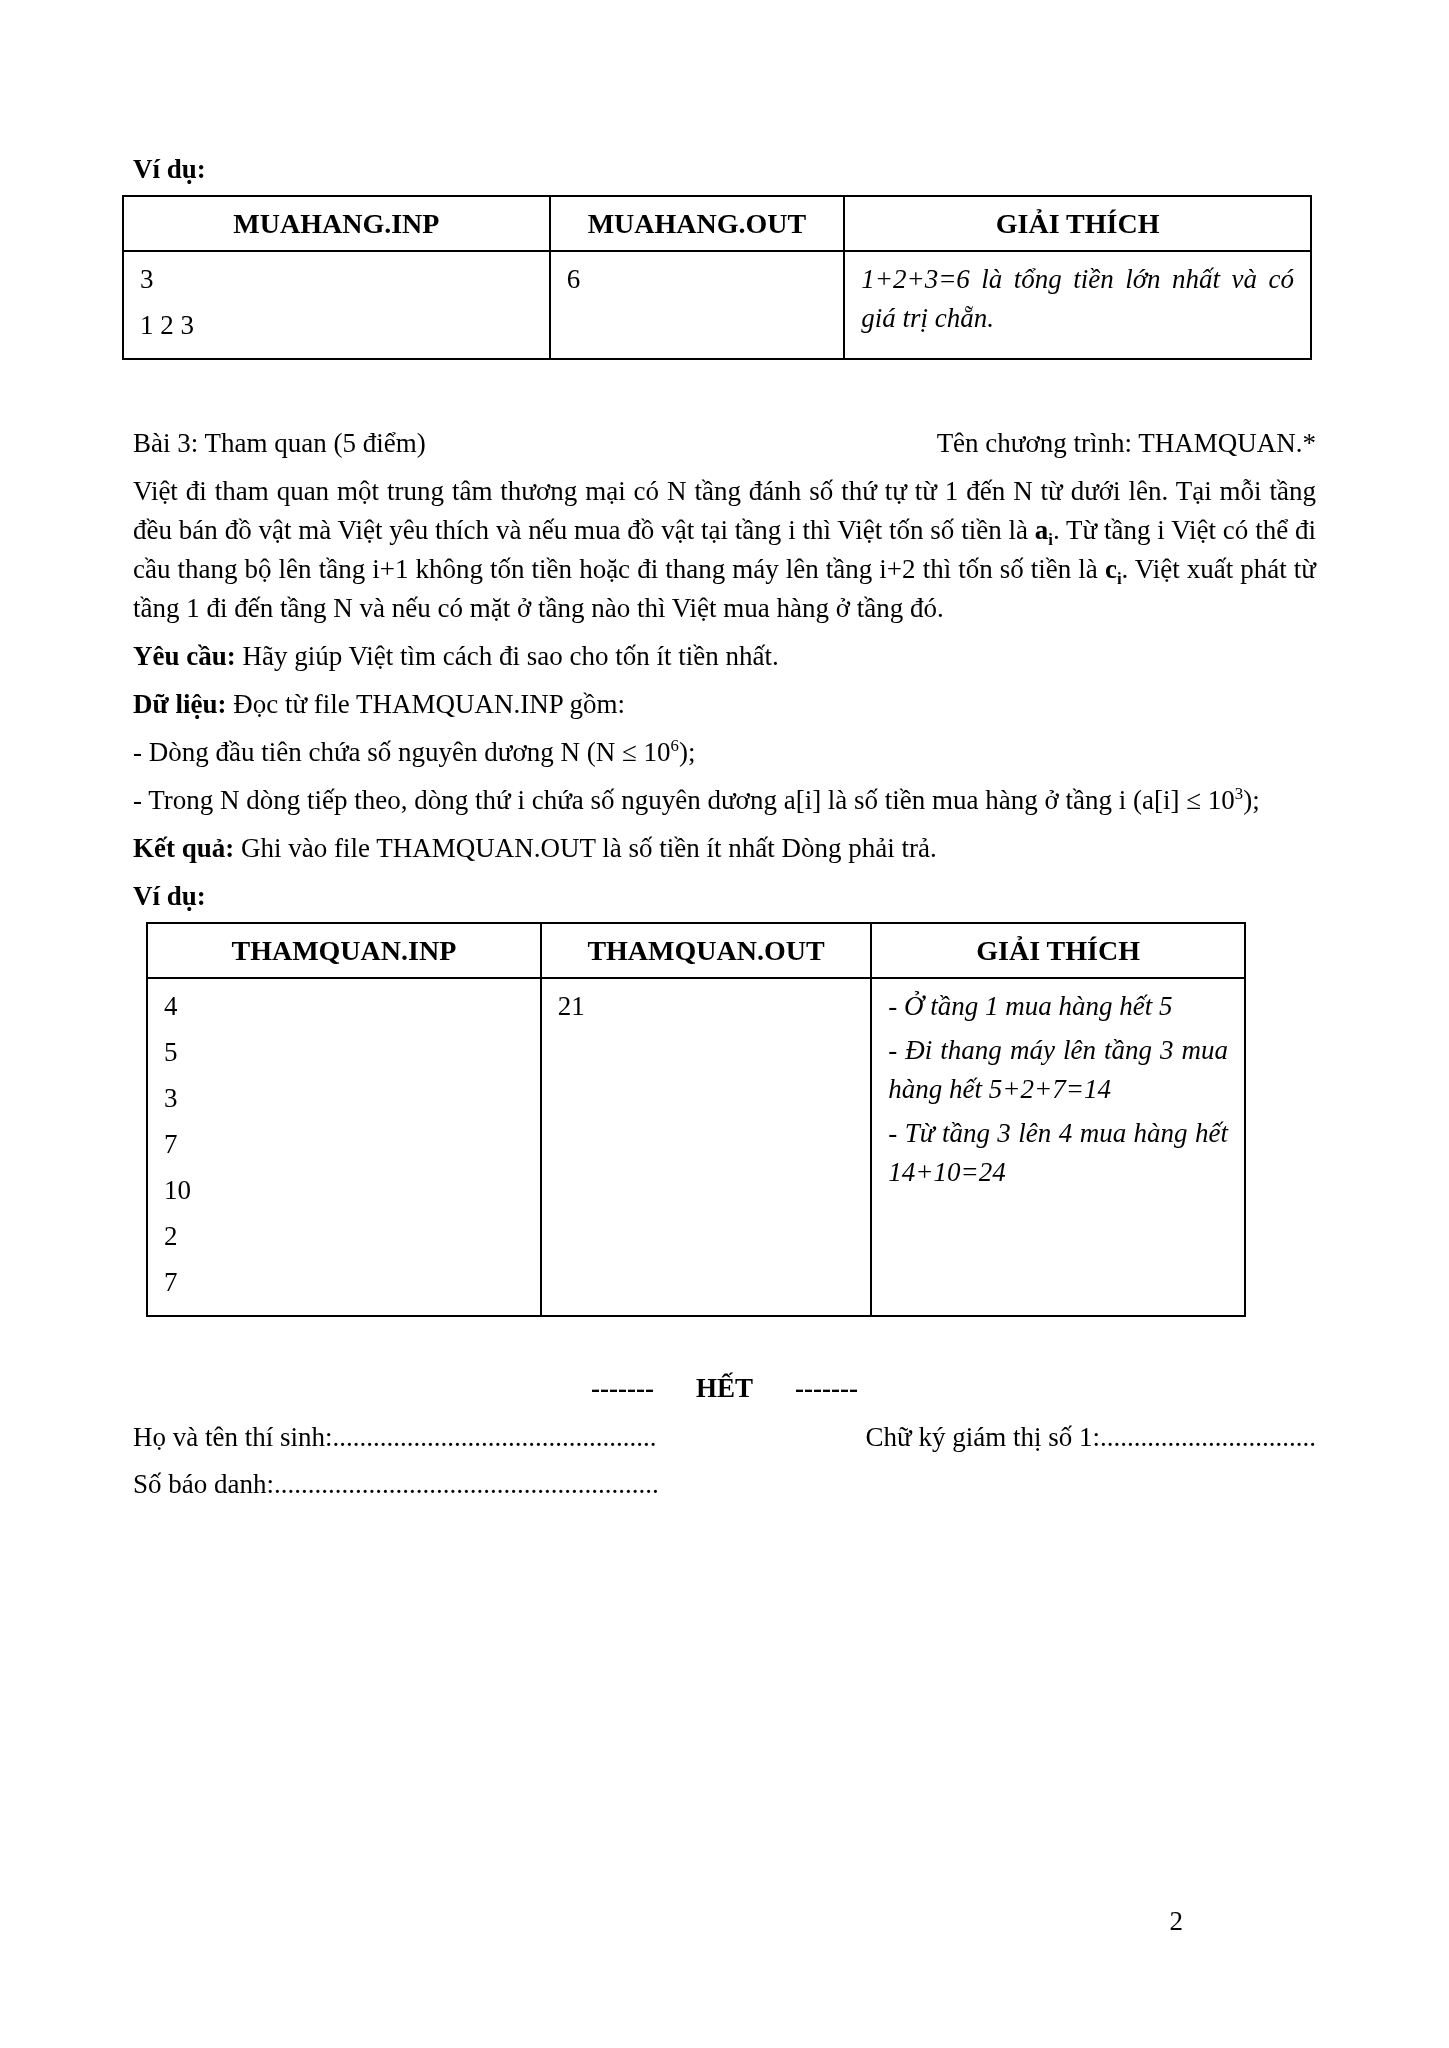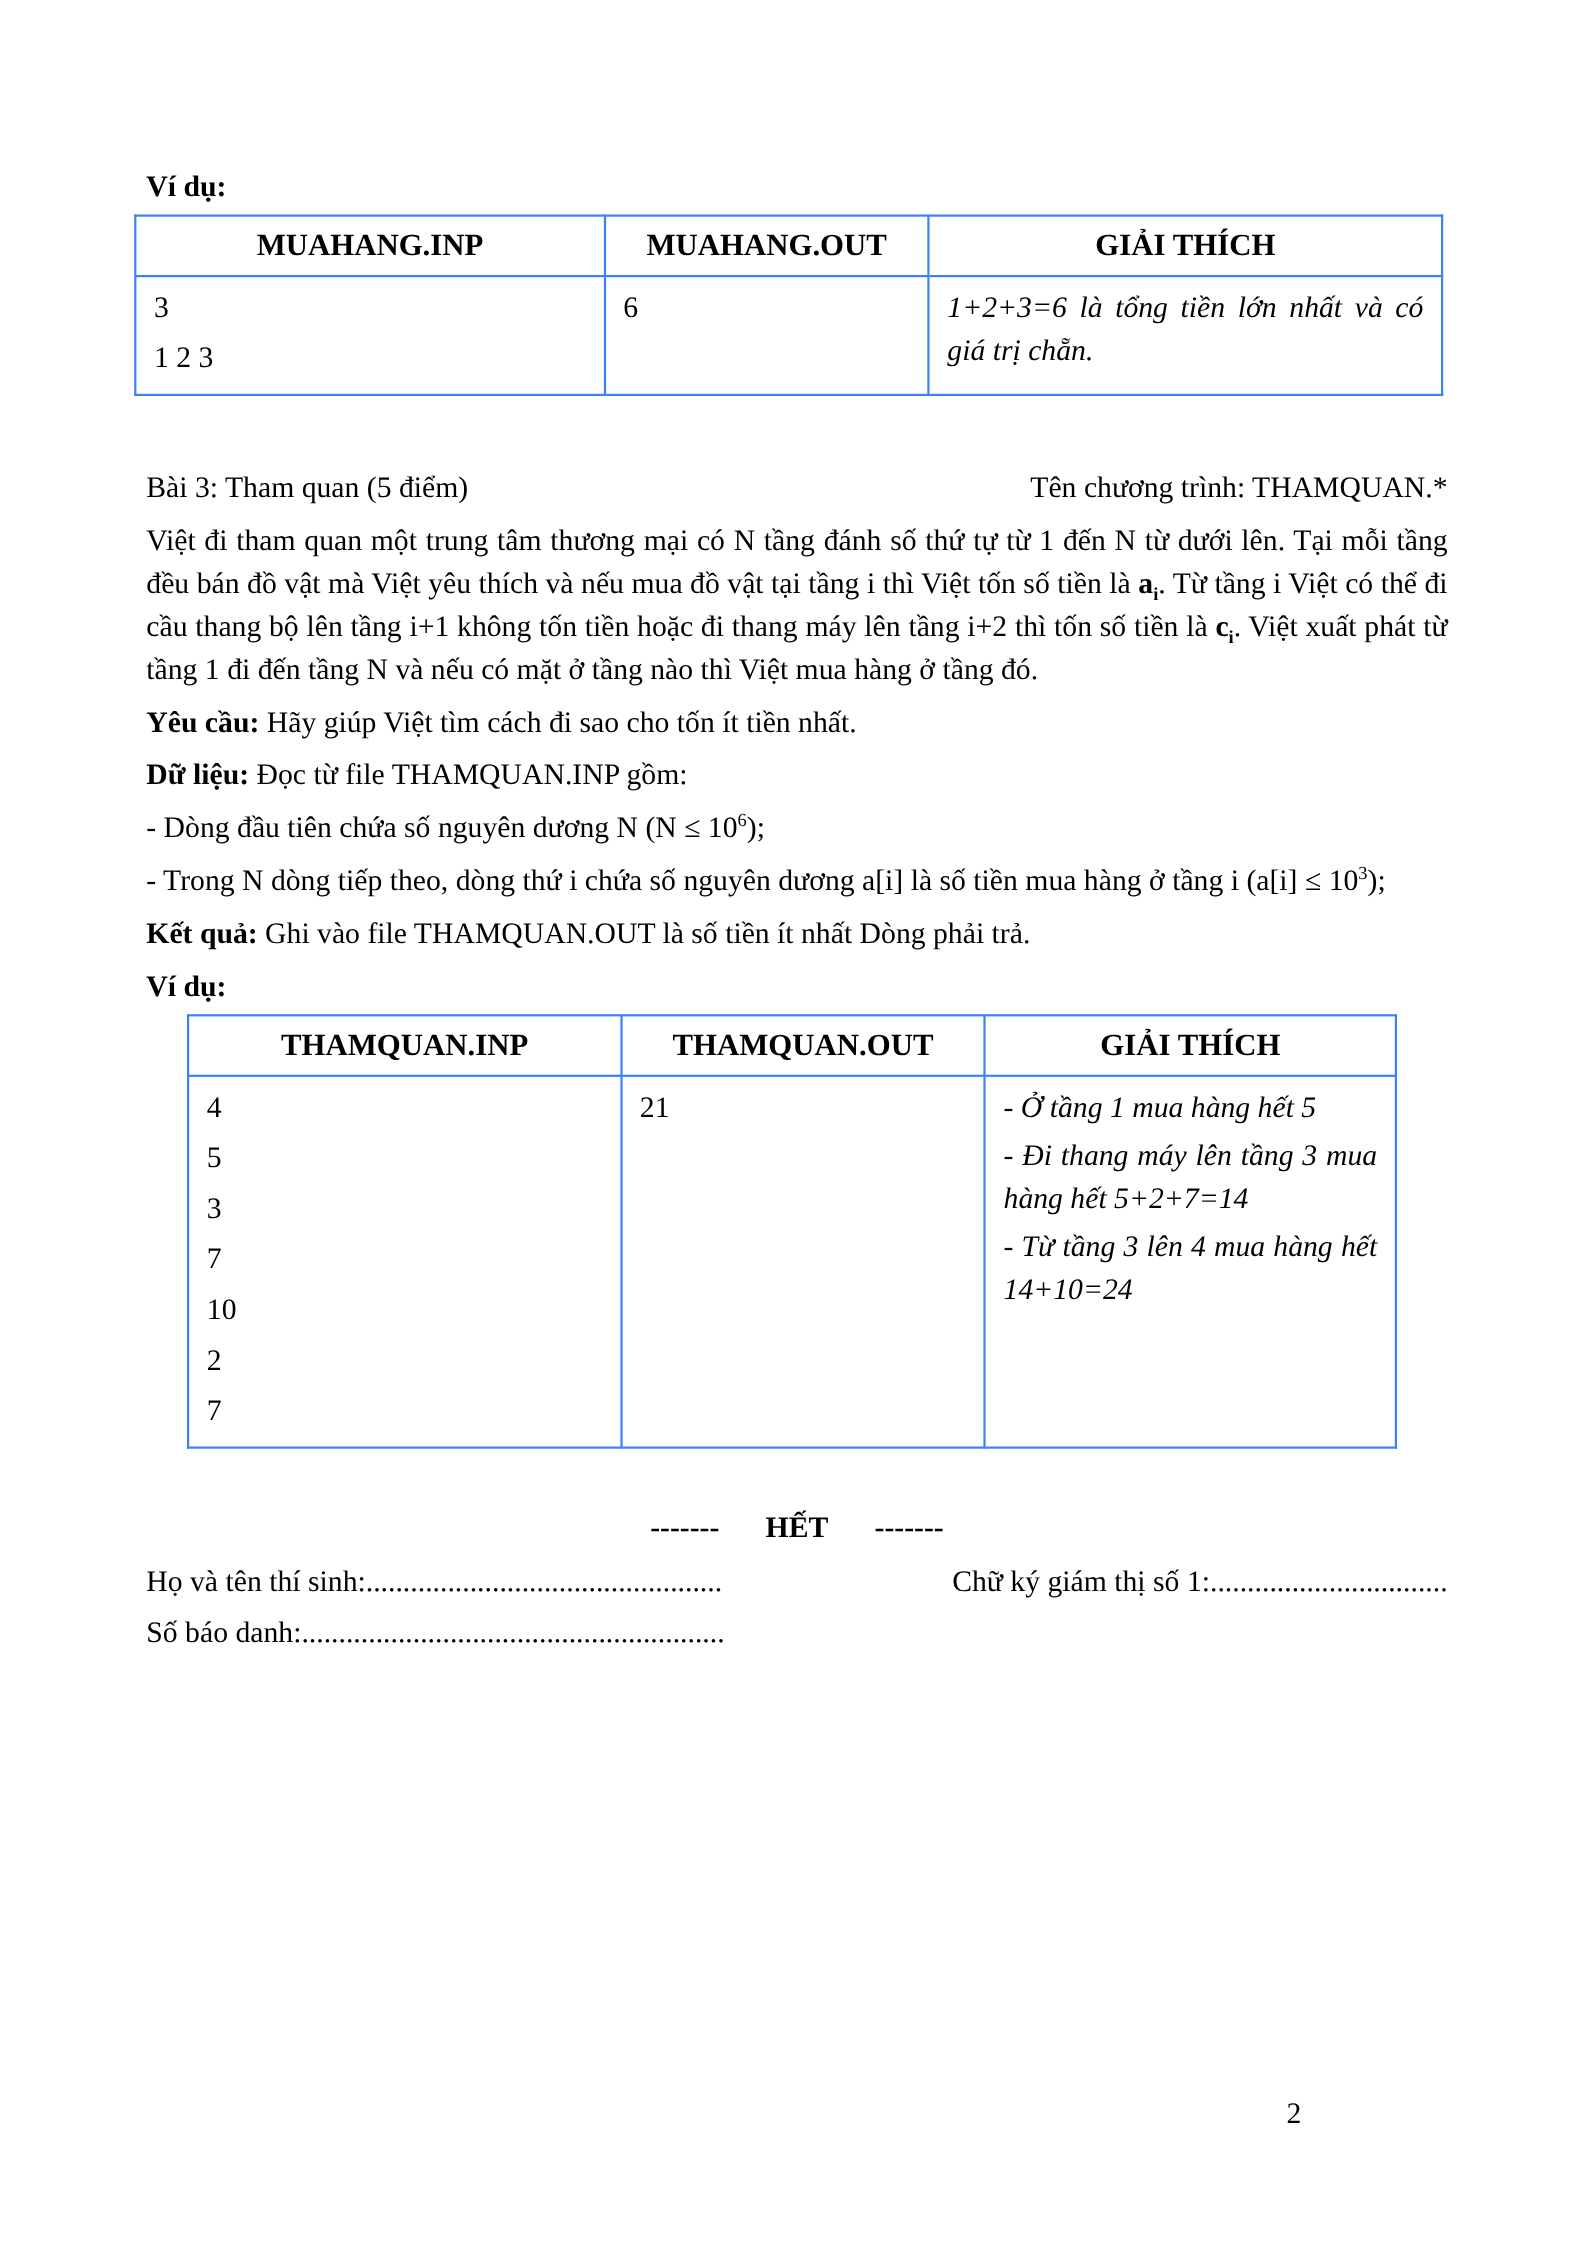--- a/index.html
+++ b/index.html
@@ -18,32 +18,32 @@
     position: absolute;
     left: 133px;
     top: 150px;
     width: 1183px;
   }
   .just { text-align: justify; }
   p { margin: 9px 0; }
   .label { font-weight: bold; margin-bottom: 6px; }
 
   table { border-collapse: collapse; table-layout: fixed; }
-  th, td { border: 2px solid #3b82f6; }
+  th, td { border: 2px solid #000000; }
   th {
     font-weight: bold;
     text-align: center;
     font-size: 28px;
     padding: 7px 4px;
   }
   td { vertical-align: top; padding: 8px 16px 6px 16px; }
 
   .t1 { width: 1190px; margin-left: -11px; }
   .t1 .c1 { width: 426px; } .t1 .c2 { width: 294px; } .t1 .c3 { width: 466px; }
-  .t2 { width: 1100px; margin-left: 37px; margin-top: 4px; }
+  .t2 { width: 1100px; margin-left: 13px; margin-top: 4px; }
   .t2 .c1 { width: 393px; } .t2 .c2 { width: 330px; } .t2 .c3 { width: 373px; }
 
   .cell-line { margin-bottom: 7px; }
   .expl { font-style: italic; text-align: justify; }
   .expl .expl-line { margin-bottom: 5px; text-align: justify; }
 
   .heading-row {
     display: flex;
     justify-content: space-between;
     margin-top: 64px;

